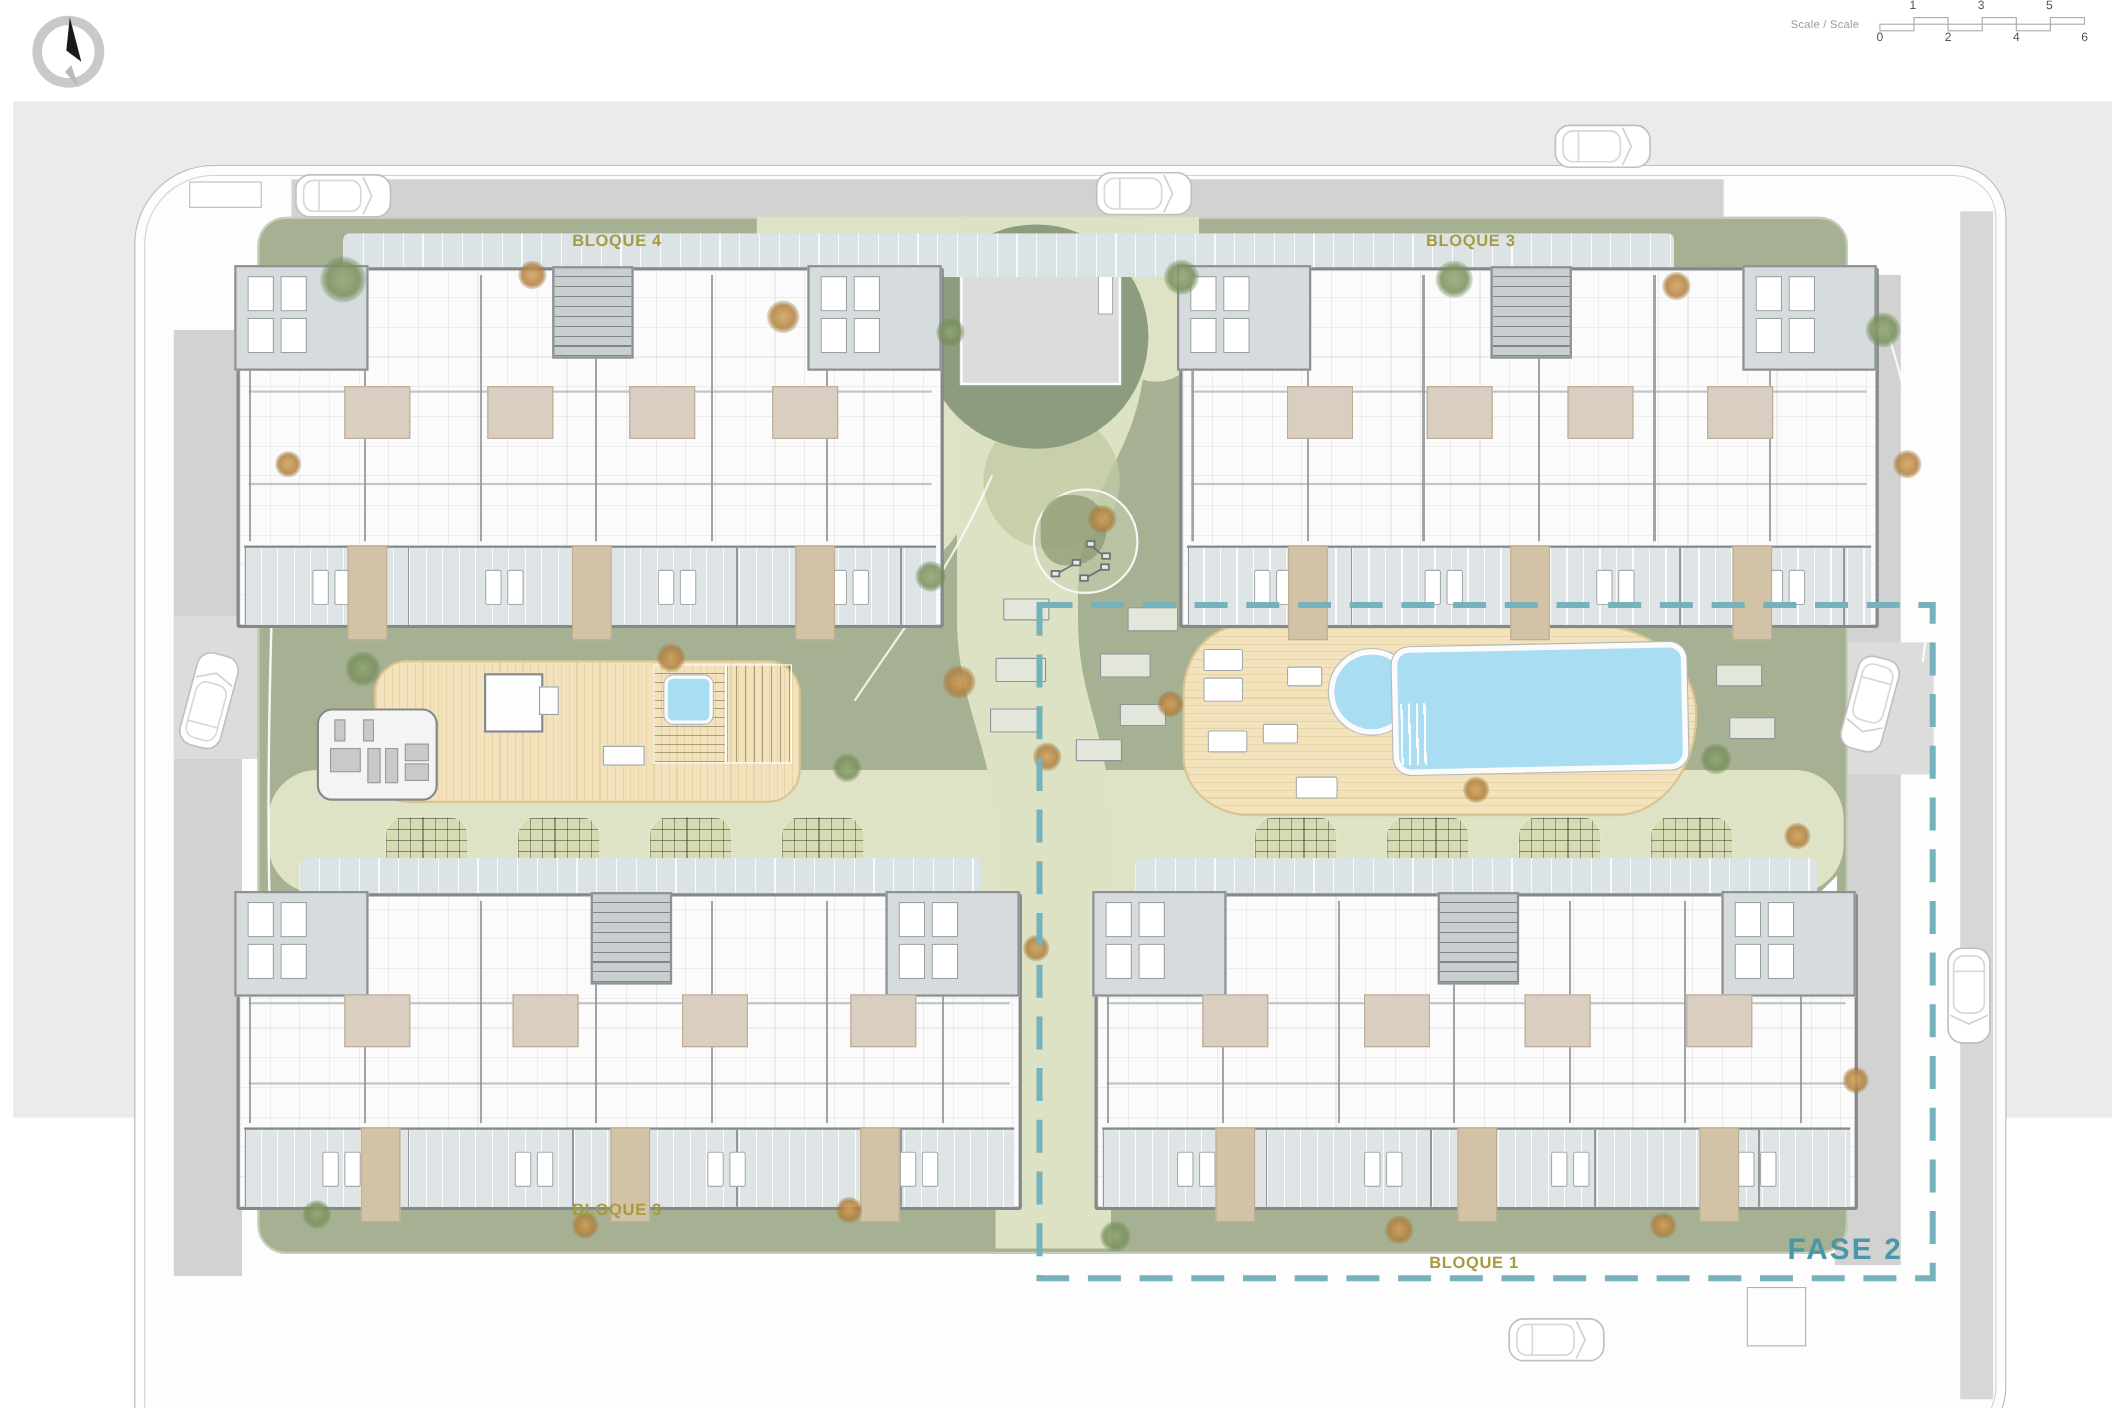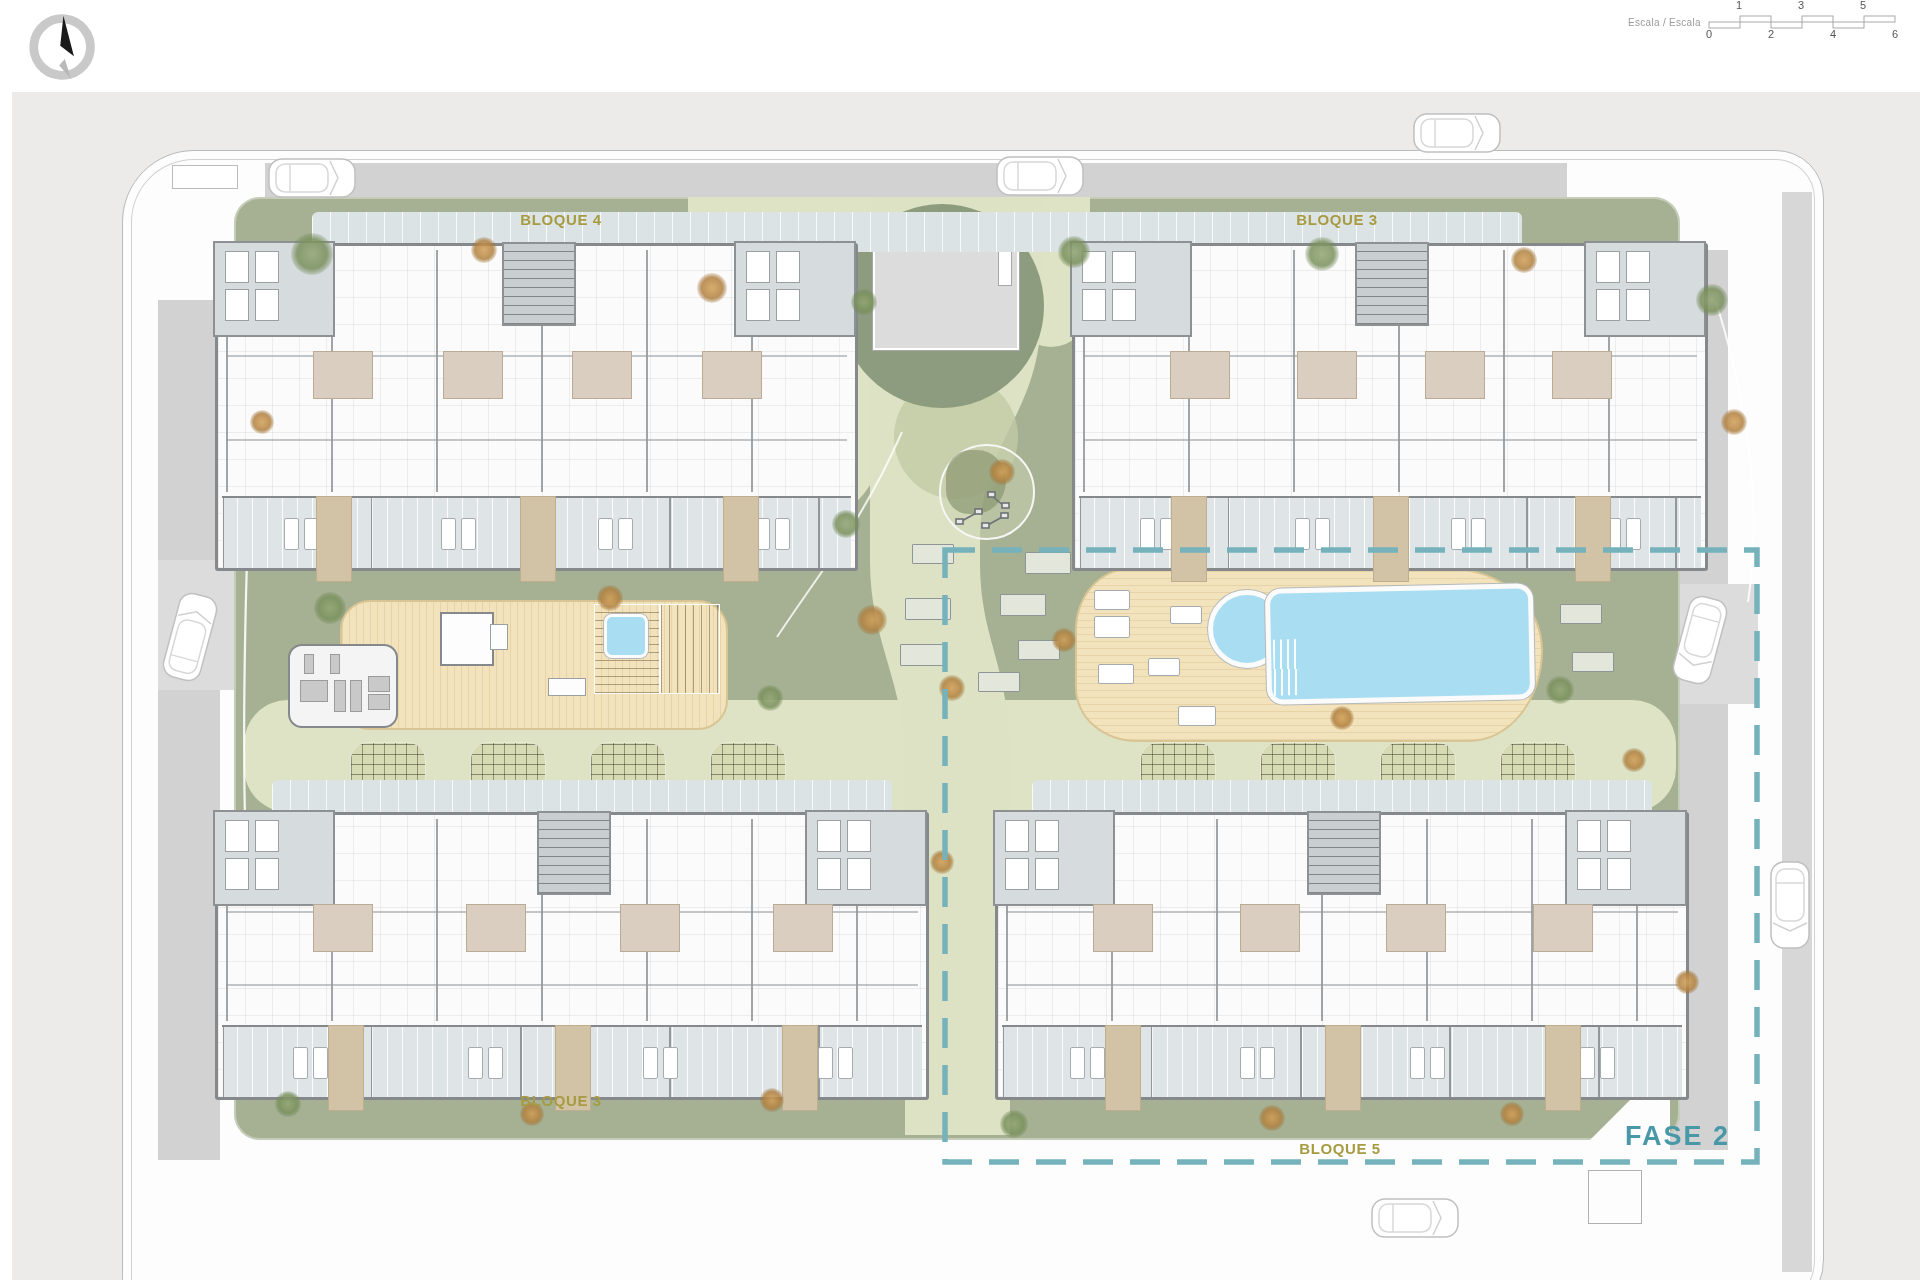--- a/index.html
+++ b/index.html
@@ -6,21 +6,21 @@
   #stage{position:relative;width:1920px;height:1280px;overflow:hidden;
          font-family:"Liberation Sans",sans-serif;background:#fff;}
   
   #header{position:absolute;left:0;top:0;width:1920px;height:92px;background:#fff;}
   #compass{position:absolute;left:18px;top:4px;}
   #scalebar{position:absolute;left:1628px;top:2px;width:292px;height:48px;}
   #scalebar .lbl{position:absolute;left:0;top:15px;font-size:10px;color:#9a9a9a;letter-spacing:.3px;}
   #scalebar svg{position:absolute;left:80px;top:12px;}
   #scalebar .num{position:absolute;font-size:11px;color:#555;width:14px;text-align:center;}
   
-  #map{position:absolute;left:12px;top:92px;width:1908px;height:1188px;background:#ecebe9;}
+  #map{position:absolute;left:12px;top:92px;width:1908px;height:924px;background:#ecebe9;}
   .abs{position:absolute;}
   #site{left:110px;top:58px;width:1700px;height:1168px;background:#fdfdfd;
         border:1px solid #b9bcbd;border-radius:72px 48px 60px 42px;
         box-shadow:inset 0 0 0 8px #fdfdfd, inset 0 0 0 9px #cfd2d3;}
   .road{background:#d2d2d2;}
   .pad{background:#dcdcdc;}
   #green{left:222px;top:105px;width:1446px;height:943px;background:#a6b193;border-radius:26px;
          box-shadow:inset 0 0 0 2px rgba(255,255,255,.35);}
   #green-bevel{right:250px;bottom:130px;width:0;height:0;border-style:solid;
          border-width:0 0 90px 90px;border-color:transparent transparent #fdfdfd transparent;}
@@ -385,36 +385,36 @@
         <use href="#car" transform="translate(1688,548) rotate(105)"></use>
         <use href="#car" transform="translate(1778,813) rotate(90)"></use>
         <use href="#car" transform="translate(1403,1126)"></use>
       </g>
       <rect x="933" y="458" width="812" height="612" fill="none" stroke="#76b2bc" stroke-width="5.5" stroke-dasharray="30 17"></rect>
     </svg>
 
     <div class="blk-label" style="left:549px;top:127px;">BLOQUE 4</div>
     <div class="blk-label" style="left:1325px;top:127px;">BLOQUE 3</div>
     <div class="blk-label" style="left:549px;top:1008px;">BLOQUE 3</div>
-    <div class="blk-label" style="left:1328px;top:1056px;">BLOQUE 5</div>
+    <div class="blk-label" style="left:1328px;top:1056px;">BLOQUE 1</div>
     <div id="fase-label" style="left:1718px;top:1044px;">FASE 2</div>
   </div>
 
   <div id="header">
     <div id="compass">
       <svg width="88" height="88" viewBox="0 0 90 90">
         <g transform="rotate(6 45 45)">
           <circle cx="45" cy="44" r="29" fill="none" stroke="#c9c9c9" stroke-width="9"></circle>
           <path d="M43,12 L58,52 L43,43 Z" fill="#1a1a1a"></path>
           <path d="M49,56 L58,76 L44,63 Z" fill="#b9b9b9"></path>
         </g>
       </svg>
     </div>
     <div id="scalebar">
-      <span class="lbl">Escala / Escala</span>
+      <span class="lbl">Scale / Scale</span>
       <svg width="196" height="16" viewBox="0 0 196 16">
         <g fill="#fff" stroke="#a9a9a9" stroke-width="1">
           <rect x="1" y="8" width="31" height="6"></rect>
           <rect x="32" y="2" width="31" height="6"></rect>
           <rect x="63" y="8" width="31" height="6"></rect>
           <rect x="94" y="2" width="31" height="6"></rect>
           <rect x="125" y="8" width="31" height="6"></rect>
           <rect x="156" y="2" width="31" height="6"></rect>
         </g>
       </svg>

